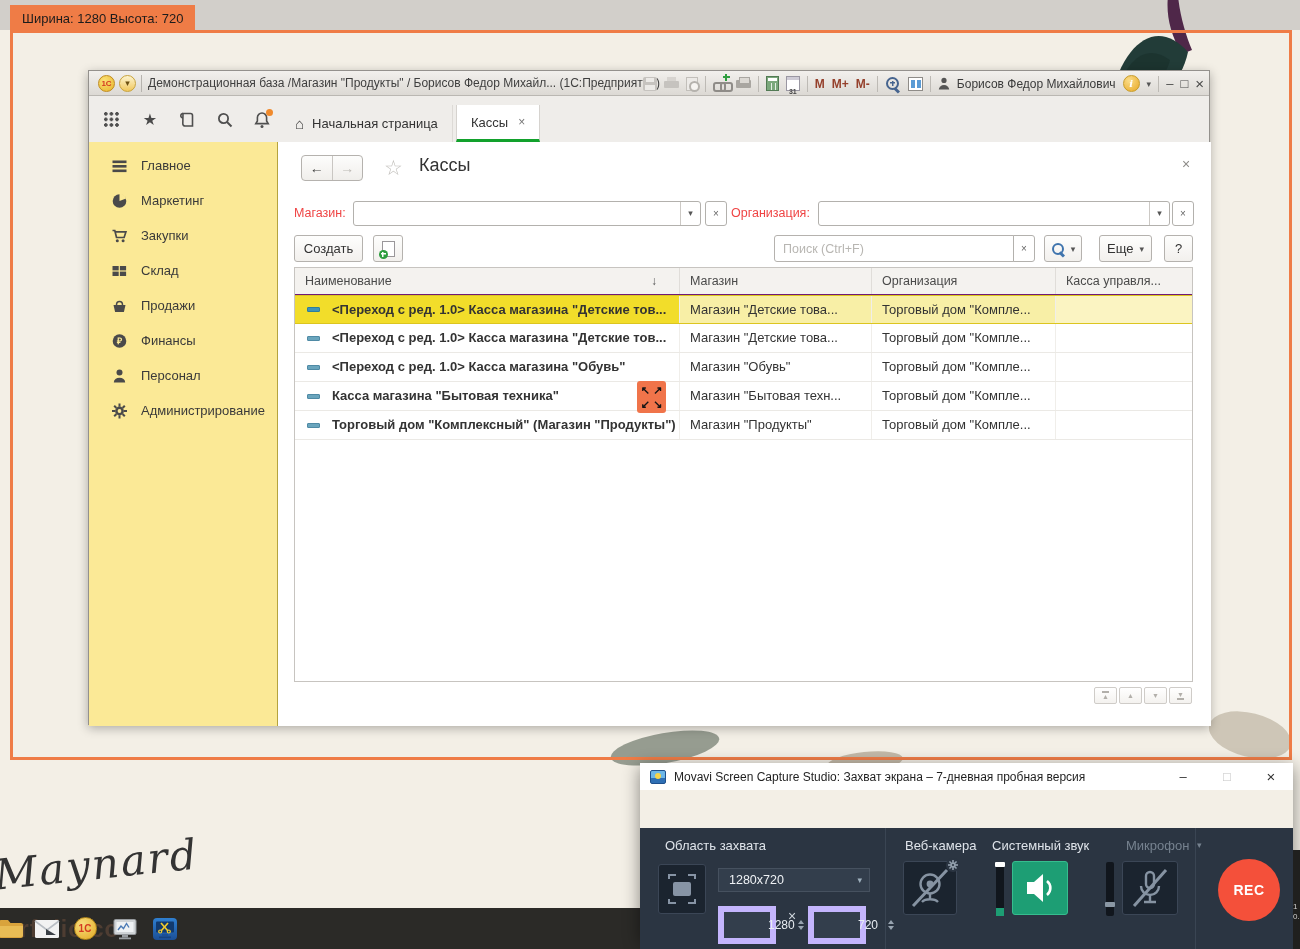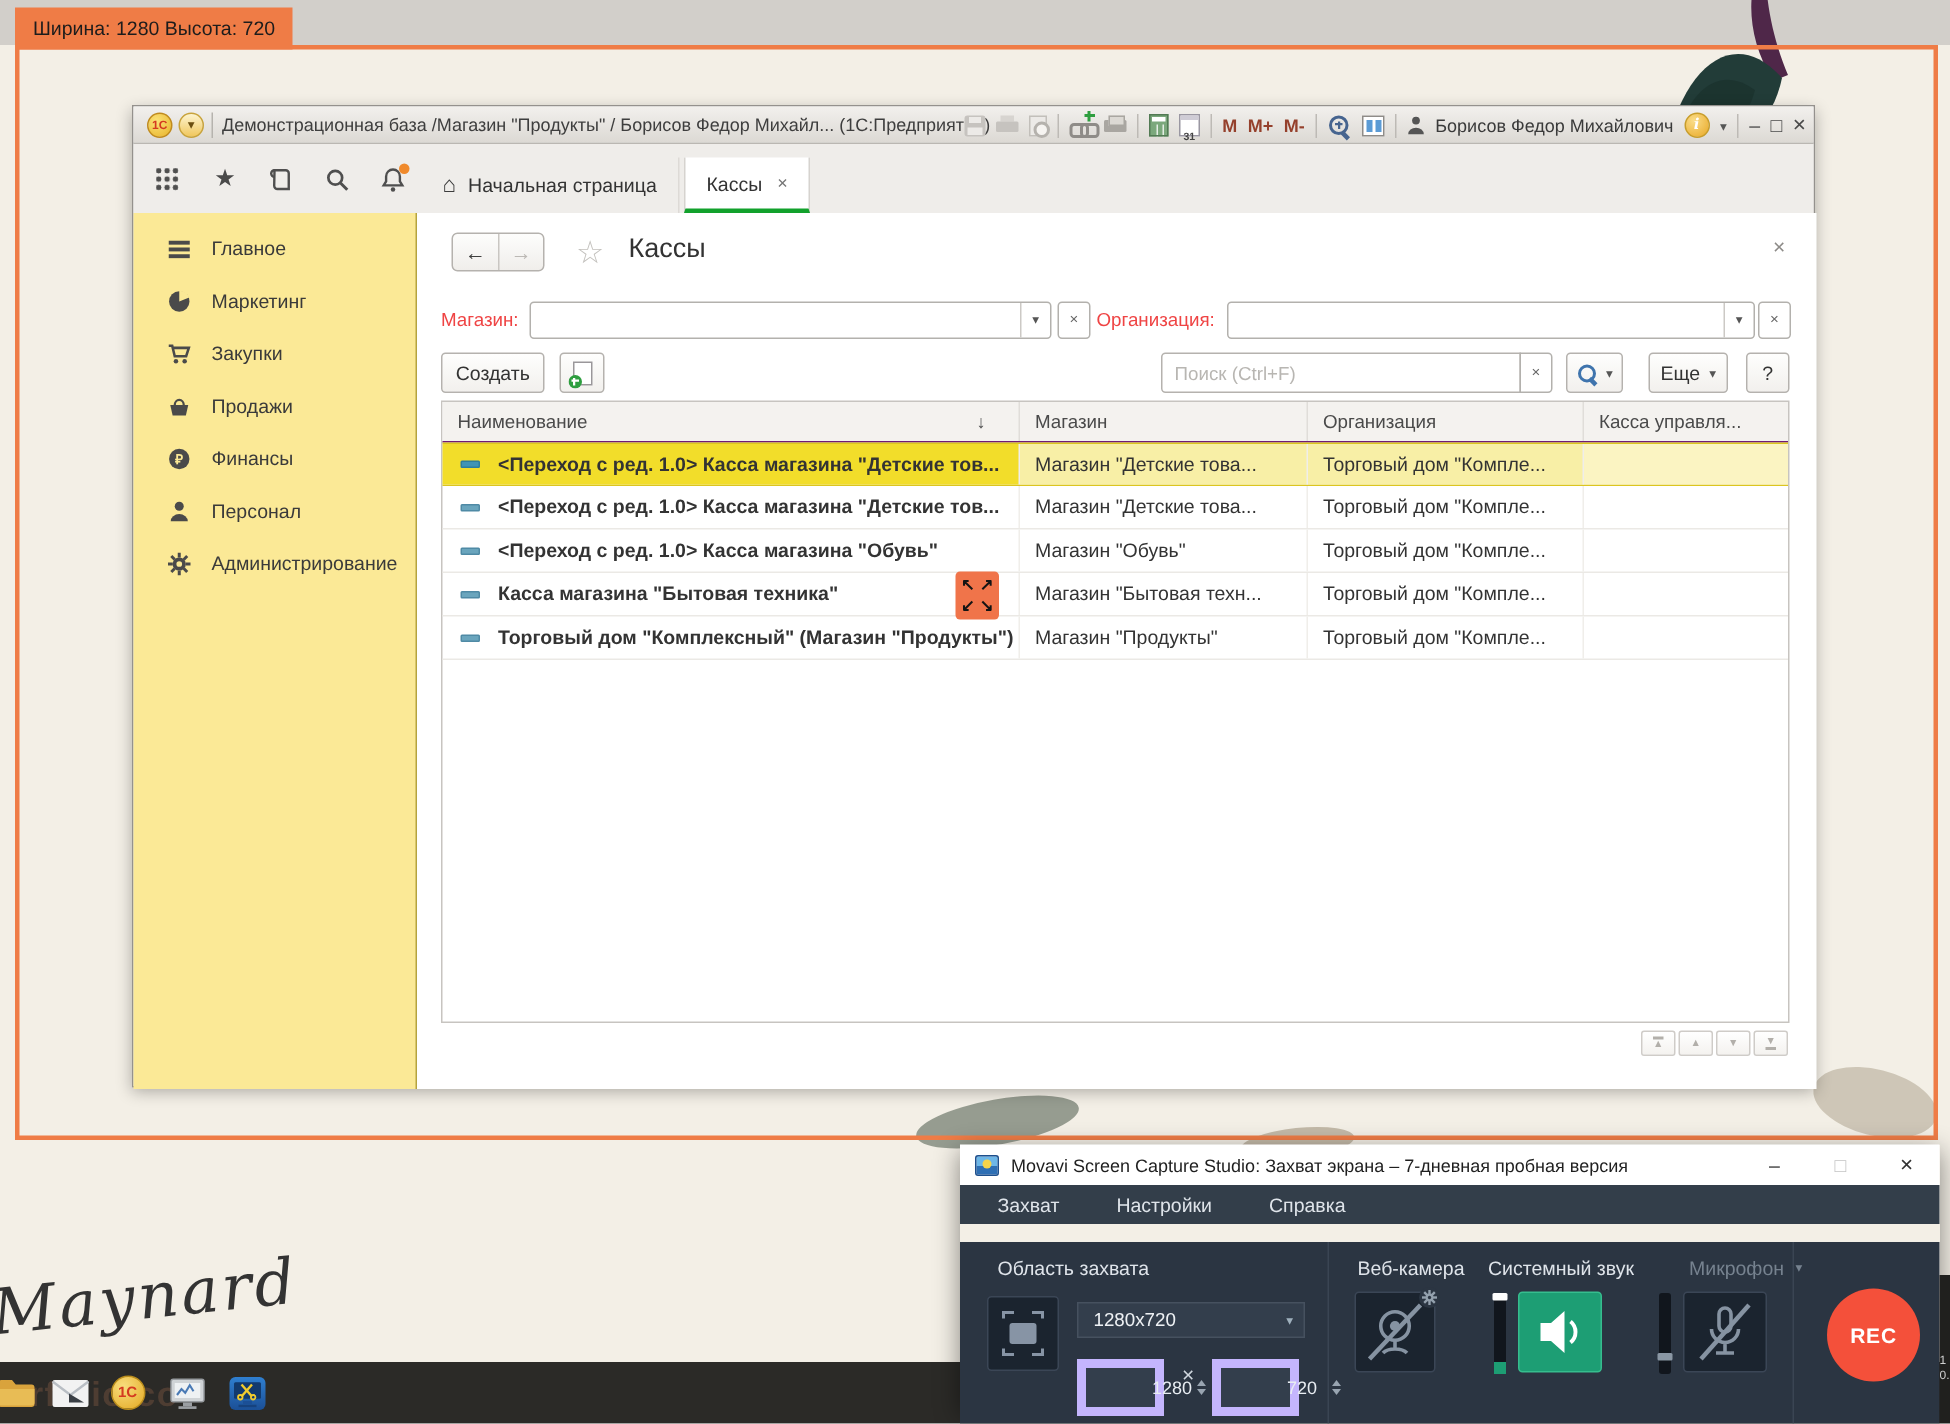--- a/index.html
+++ b/index.html
@@ -268,20 +268,29 @@
       <div class="sit">
         <svg width="17" height="16" viewBox="0 0 16 16">
             <path d="M1 2.5 h2.3 l1.7 7 h7.6 l1.8 -5.6 H4.2" fill="none" stroke="#4a4a4a" stroke-width="1.7"></path>
             <circle cx="5.8" cy="12.8" r="1.5" fill="#4a4a4a"></circle>
             <circle cx="11.6" cy="12.8" r="1.5" fill="#4a4a4a"></circle>
           </svg>
         <span>Закупки</span>
       </div>
       <div class="sit">
         <svg width="17" height="16" viewBox="0 0 16 16">
+            <rect x="1" y="3" width="6.2" height="4.4" fill="#4a4a4a"></rect>
+            <rect x="8.4" y="3" width="6.2" height="4.4" fill="#4a4a4a"></rect>
+            <rect x="1" y="8.6" width="6.2" height="4.4" fill="#4a4a4a"></rect>
+            <rect x="8.4" y="8.6" width="6.2" height="4.4" fill="#4a4a4a"></rect>
+          </svg>
+        <span>Склад</span>
+      </div>
+      <div class="sit">
+        <svg width="17" height="16" viewBox="0 0 16 16">
             <path d="M5 7 a3 3.4 0 0 1 6 0" fill="none" stroke="#4a4a4a" stroke-width="1.5"></path>
             <path d="M2 7 h12 l-1.6 7 H3.6 Z" fill="#4a4a4a"></path>
           </svg>
         <span>Продажи</span>
       </div>
       <div class="sit">
         <svg width="17" height="16" viewBox="0 0 16 16">
             <circle cx="8" cy="8" r="6.8" fill="#4a4a4a"></circle>
             <text x="8" y="11.2" font-size="9" font-weight="bold" fill="#fbe996" text-anchor="middle" font-family="Liberation Sans, sans-serif">₽</text>
           </svg>
@@ -438,25 +447,20 @@
   <div class="cap-region"></div>
   <div class="cap-label"><span>Ширина: 1280 Высота: 720</span></div>
 
   <div class="mov">
     <div class="mov-tb">
       <div class="mov-ico"></div>
       <span class="mov-title">Movavi Screen Capture Studio: Захват экрана – 7-дневная пробная версия</span>
       <span class="mov-ctl">–</span>
       <span class="mov-ctl dis">□</span>
       <span class="mov-ctl" style="font-size:15px">×</span>
-    </div>
-    <div class="mov-menu">
-      <span>Захват</span>
-      <span>Настройки</span>
-      <span>Справка</span>
     </div>
     <div class="mov-body">
       <span class="mlabel" style="left:25px;top:10px">Область захвата</span>
       <div class="mtile" style="left:18px;top:36px;width:48px;height:50px">
         <svg width="46" height="48" viewBox="0 0 46 48">
           <path d="M10 14 v-4 h7 M29 10 h7 v4 M36 34 v4 h-7 M17 38 h-7 v-4" fill="none" stroke="#8794a5" stroke-width="2"></path>
           <rect x="14" y="17" width="18" height="14" rx="2" fill="#8794a5"></rect>
         </svg>
       </div>
       <div class="mdrop">

